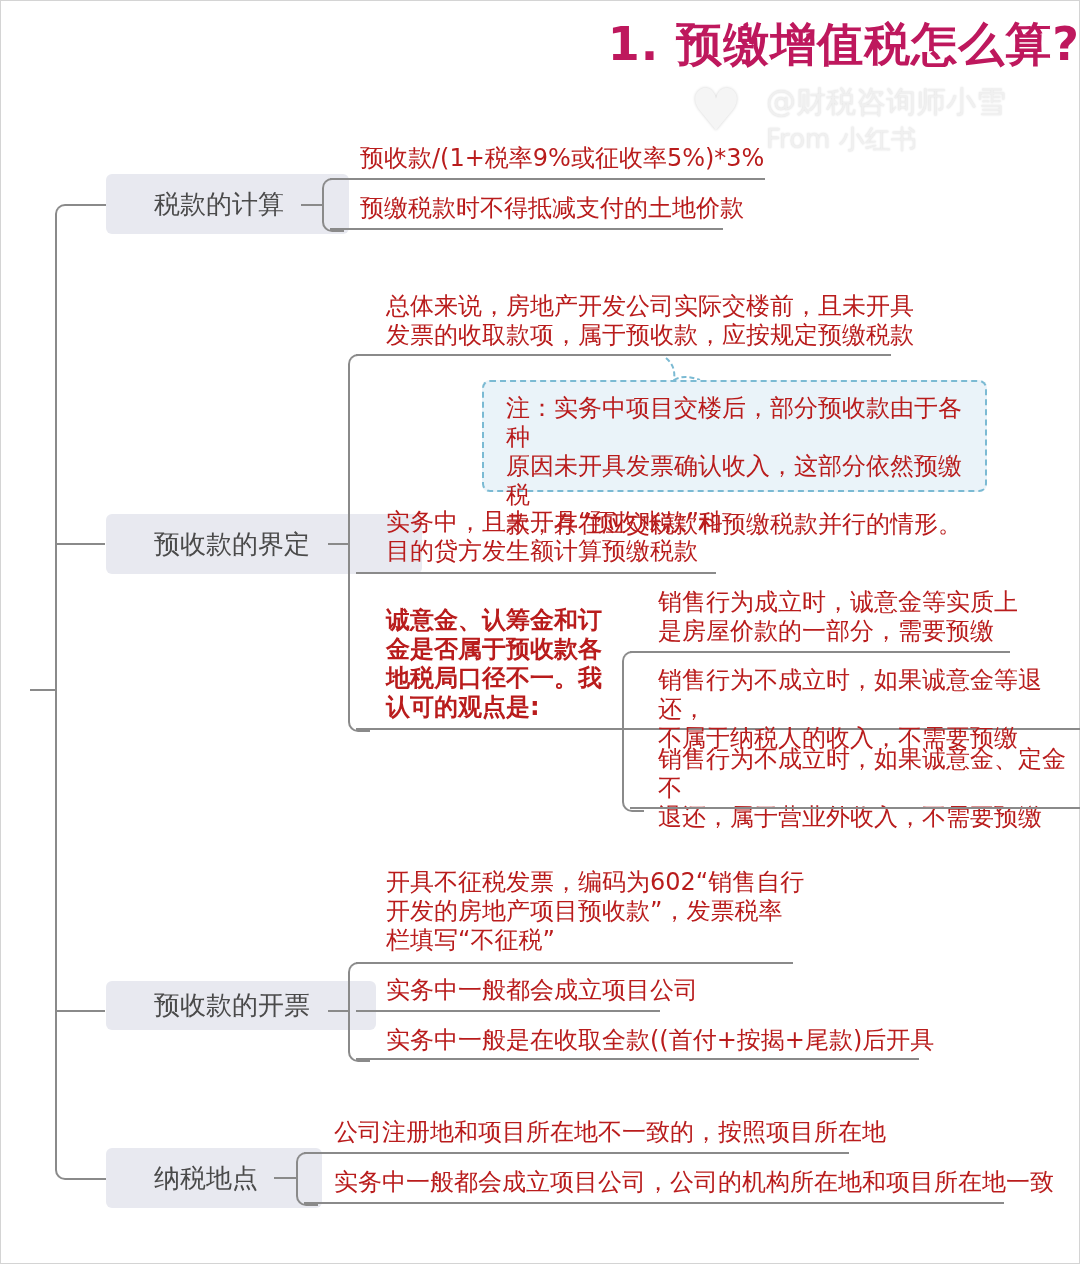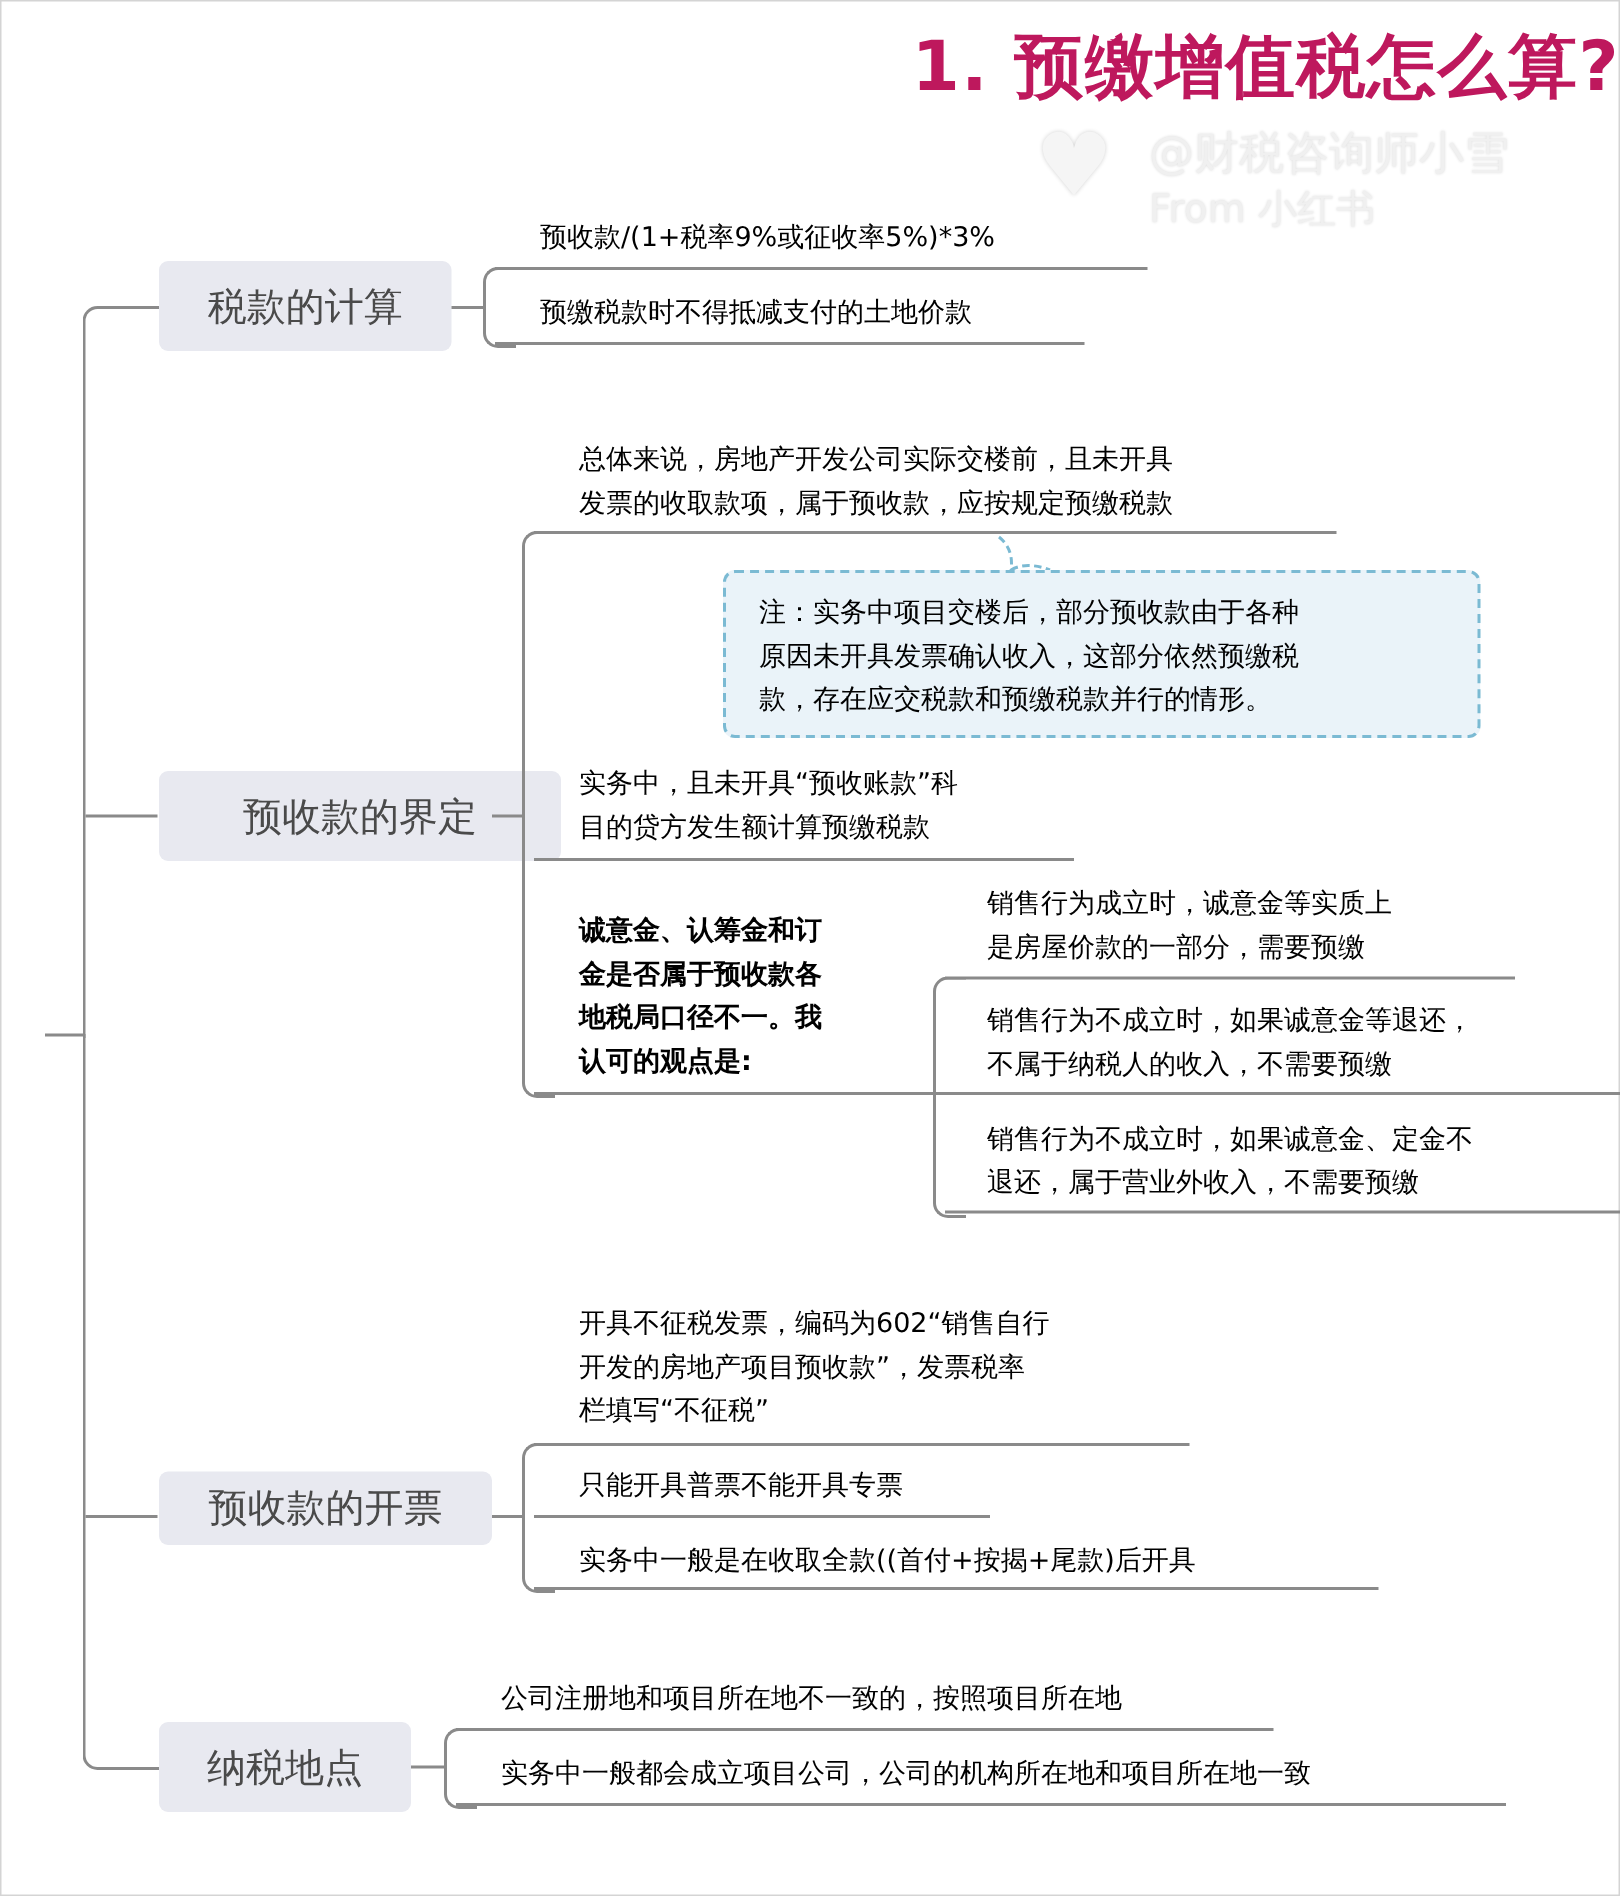--- a/index.html
+++ b/index.html
@@ -36,25 +36,26 @@
     .bracket-top {
       position: absolute; border-left: 2px solid #8a8a8a; border-top: 2px solid #8a8a8a;
       border-radius: 10px 0 0 0;
     }
     .bracket-bottom {
       position: absolute; border-left: 2px solid #8a8a8a; border-bottom: 2px solid #8a8a8a;
       border-radius: 0 0 0 10px;
     }
     .node {
       position: absolute; background: #e8e9f0; border-radius: 6px;
-      font-size: 26px; color: #4a4a4a; display: flex; align-items: center; justify-content: center;
+      font-size: 26px; color: #4a4a4a; display: flex; align-items: center; justify-content: flex-start;
       white-space: nowrap;
+      padding-left: 48px;
     }
     .leaf {
-      position: absolute; font-size: 18px; line-height: 29px; color: #000000;
+      position: absolute; font-size: 24px; line-height: 29px; color: #b91c1c;
       white-space: pre-line;
     }
     .uline { position: absolute; height: 2px; background: #8a8a8a; }
     .note {
       position: absolute; left: 482px; top: 380px; width: 505px; height: 112px;
       background: #eaf3f9; border: 2px dashed #7bbad3; border-radius: 8px;
       box-sizing: border-box;
     }
     .note .leaf { left: 22px; top: 12px; }
   </style>
@@ -128,21 +129,21 @@
 
 <div class="node" style="left:106px; top:981px; width:222px; height:49px;">
   <span>预收款的开票</span>
 </div>
 <div class="line" style="left:328px; top:1010px; width:22px; height:2px;"></div>
 <div class="bracket" style="left:348px; top:962px; width:20px; height:96px;"></div>
 <div class="leaf" style="left:386px; top:868px;">开具不征税发票，编码为602“销售自行
 开发的房地产项目预收款”，发票税率
 栏填写“不征税”</div>
 <div class="uline" style="left:356px; top:962px; width:437px;"></div>
-<div class="leaf" style="left:386px; top:976px;">只能开具普票不能开具专票</div>
+<div class="leaf" style="left:386px; top:976px;">实务中一般都会成立项目公司</div>
 <div class="uline" style="left:356px; top:1010px; width:304px;"></div>
 <div class="leaf" style="left:386px; top:1026px;">实务中一般是在收取全款((首付+按揭+尾款)后开具</div>
 <div class="uline" style="left:356px; top:1058px; width:563px;"></div>
 
 <div class="node" style="left:106px; top:1148px; width:168px; height:60px;">
   <span>纳税地点</span>
 </div>
 <div class="line" style="left:274px; top:1177px; width:24px; height:2px;"></div>
 <div class="bracket" style="left:296px; top:1152px; width:20px; height:50px;"></div>
 <div class="leaf" style="left:334px; top:1118px;">公司注册地和项目所在地不一致的，按照项目所在地</div>

